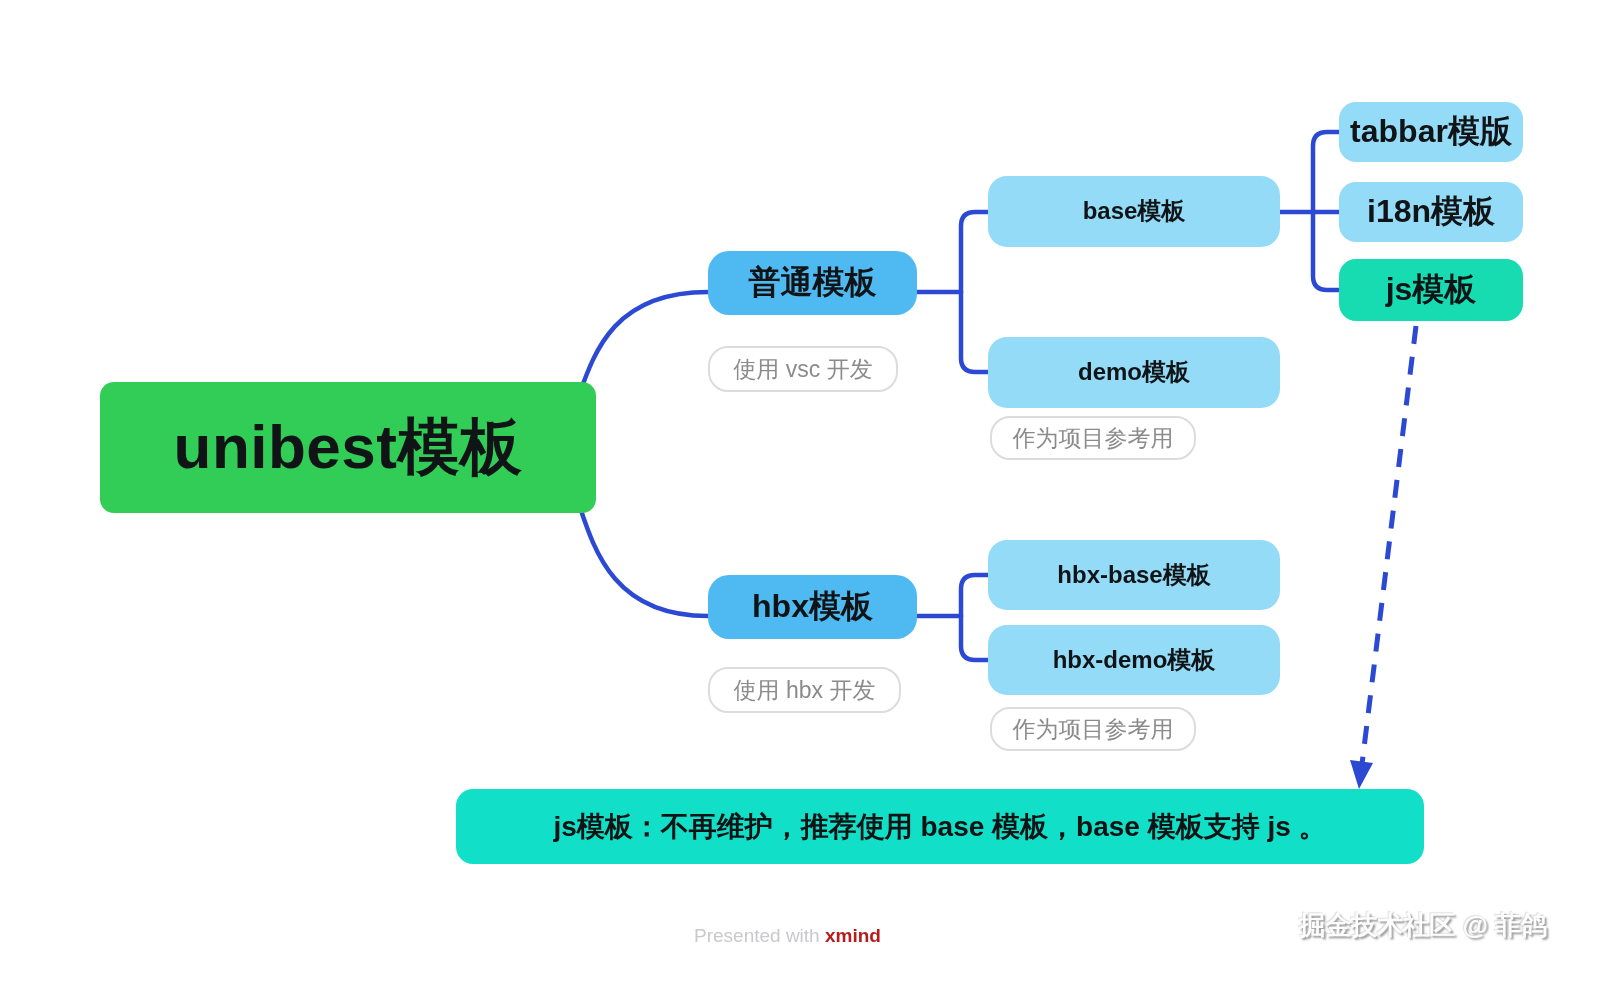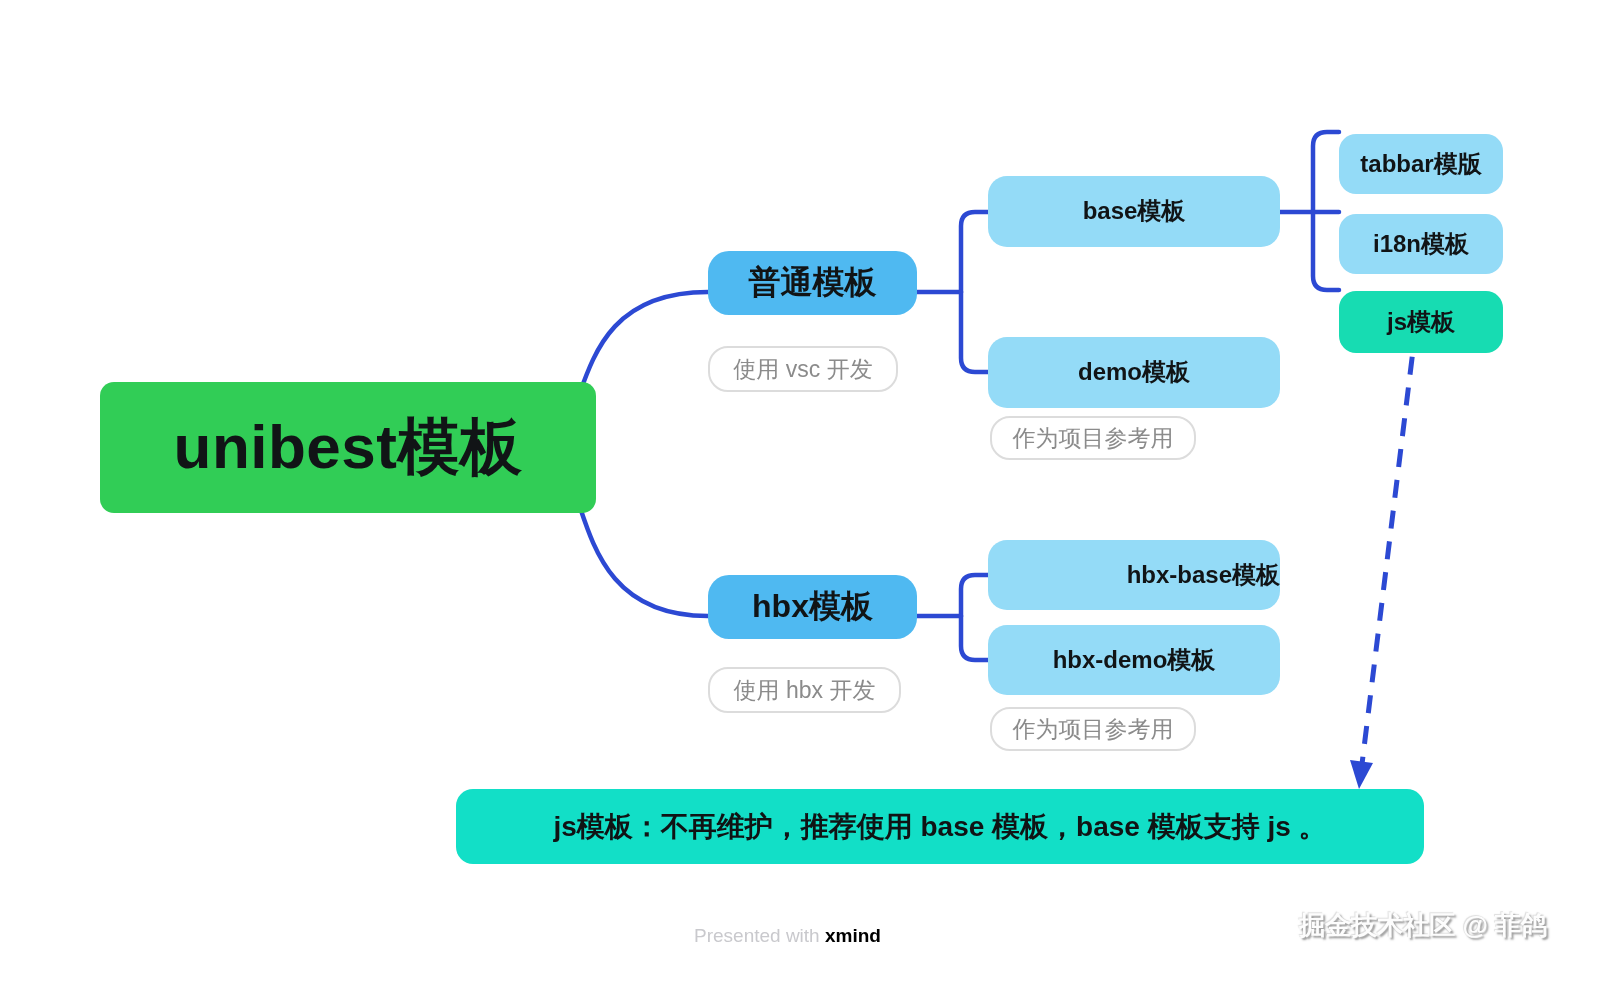--- a/index.html
+++ b/index.html
@@ -29,27 +29,27 @@
   .branch-putong { left: 708px; top: 251px; }
   .branch-hbx    { left: 708px; top: 575px; }
 
   .child-node {
     width: 292px; height: 71px;
     background: #94DBF7; border-radius: 19px;
     font-size: 24px; font-weight: 600;
   }
   .child-base     { left: 988px; top: 176px; }
   .child-demo     { left: 988px; top: 337px; }
-  .child-hbxbase  { left: 988px; top: 540px; height: 70px; justify-content: flex-end; }
+  .child-hbxbase  { left: 988px; top: 540px; height: 70px; }
   .child-hbxdemo  { left: 988px; top: 625px; height: 70px; }
 
   .leaf-node {
-    width: 164px; height: 60px;
+    width: 184px; height: 60px;
     background: #94DBF7; border-radius: 17px;
-    font-size: 24px; font-weight: 600; margin-top: 32px;
+    font-size: 32px; font-weight: 600;
   }
   .leaf-tabbar { left: 1339px; top: 102px; }
   .leaf-i18n   { left: 1339px; top: 182px; }
   .leaf-js     { left: 1339px; top: 259px; height: 62px; background: #17DCB2; }
 
   .note {
     position: absolute; z-index: 2;
     display: flex; align-items: center; justify-content: center;
     background: #ffffff; border: 2px solid #DCDCDC; border-radius: 20px;
     color: #8B8B8B; font-size: 23px; font-weight: 400; white-space: nowrap;
@@ -65,21 +65,21 @@
     background: #12DFC7; border-radius: 17px;
     display: flex; align-items: center; justify-content: center;
     font-size: 28px; font-weight: 600; color: #101314; white-space: nowrap;
   }
 
   .footer {
     position: absolute; z-index: 2;
     left: 694px; top: 925px;
     font-size: 19px; color: #C9C9CD; white-space: nowrap;
   }
-  .footer .brand { font-weight: 700; color: #000000; }
+  .footer .brand { font-weight: 700; color: #b91c1c; }
 
   .watermark {
     position: absolute; z-index: 2;
     right: 55px; top: 908px;
     font-size: 26px; font-weight: 700; white-space: nowrap;
     color: #fdfdfd;
     text-shadow: 2px 2px 2px rgba(140,140,140,0.85), -1px -1px 1px rgba(200,200,200,0.6);
   }
 </style>
 </head>

